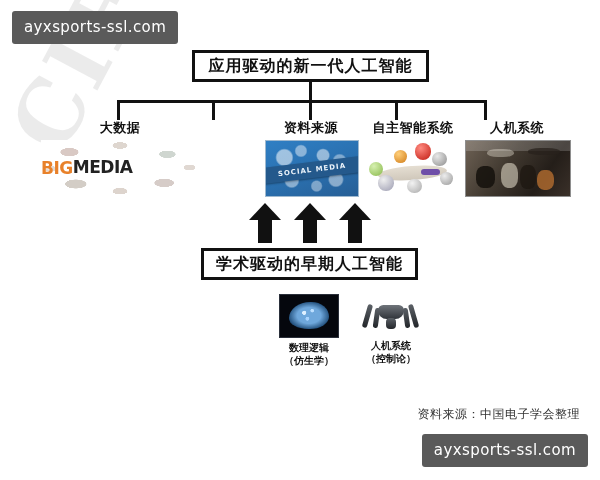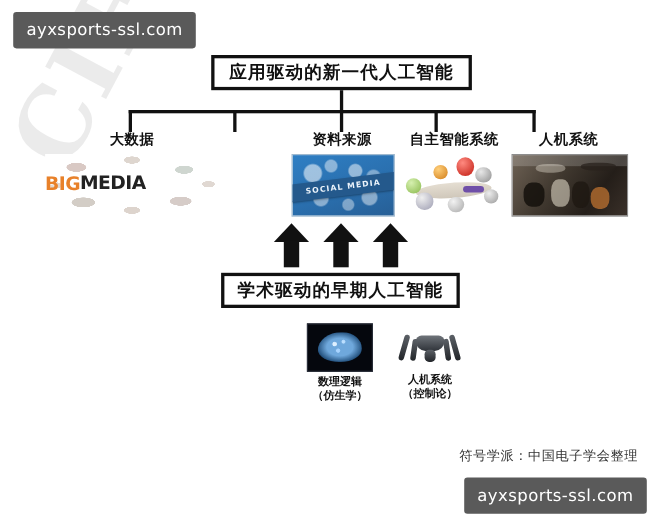--- a/index.html
+++ b/index.html
@@ -395,15 +395,15 @@
       <div class="leg" style="left:72%; top:34%; width:8%;  height:48%; transform:rotate(-8deg); border-radius:4px;"></div>
       <div class="leg" style="left:85%; top:24%; width:9%;  height:56%; transform:rotate(-16deg); border-radius:4px;"></div>
       <div class="leg" style="left:42%; top:58%; width:16%; height:26%; border-radius:4px;"></div>
     </div>
     <div class="slabel">人机系统</div>
     <div class="ssub">（控制论）</div>
   </div>
 
 </div>
 
-<div class="source">符号学派：中国电子学会整理</div>
+<div class="source">资料来源：中国电子学会整理</div>
 
 <div class="wm-badge wm-bottom">ayxsports-ssl.com</div>
 
 </body></html>

